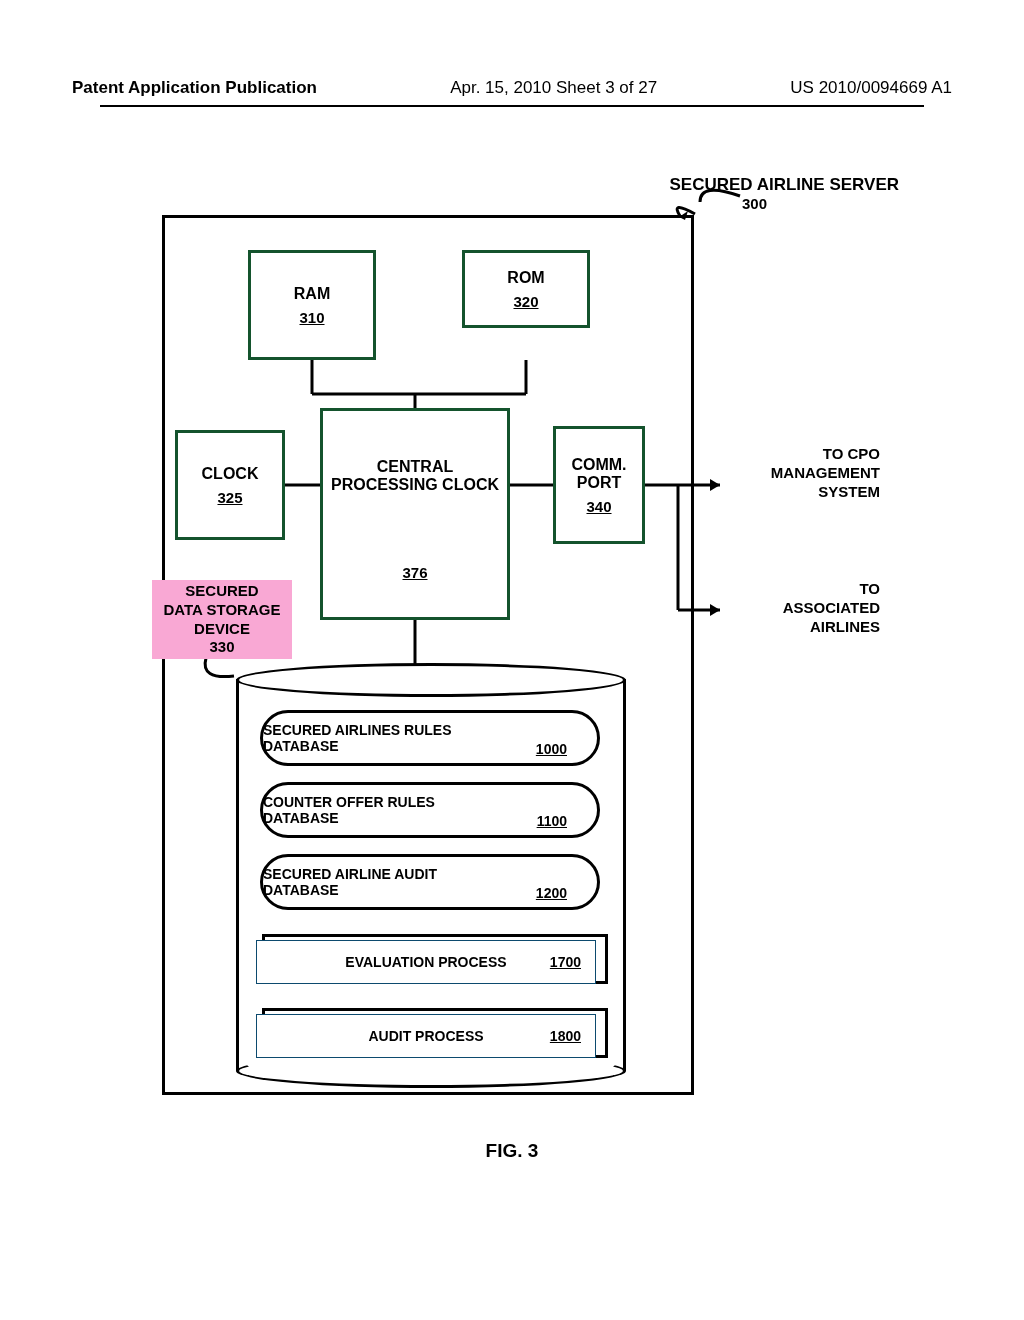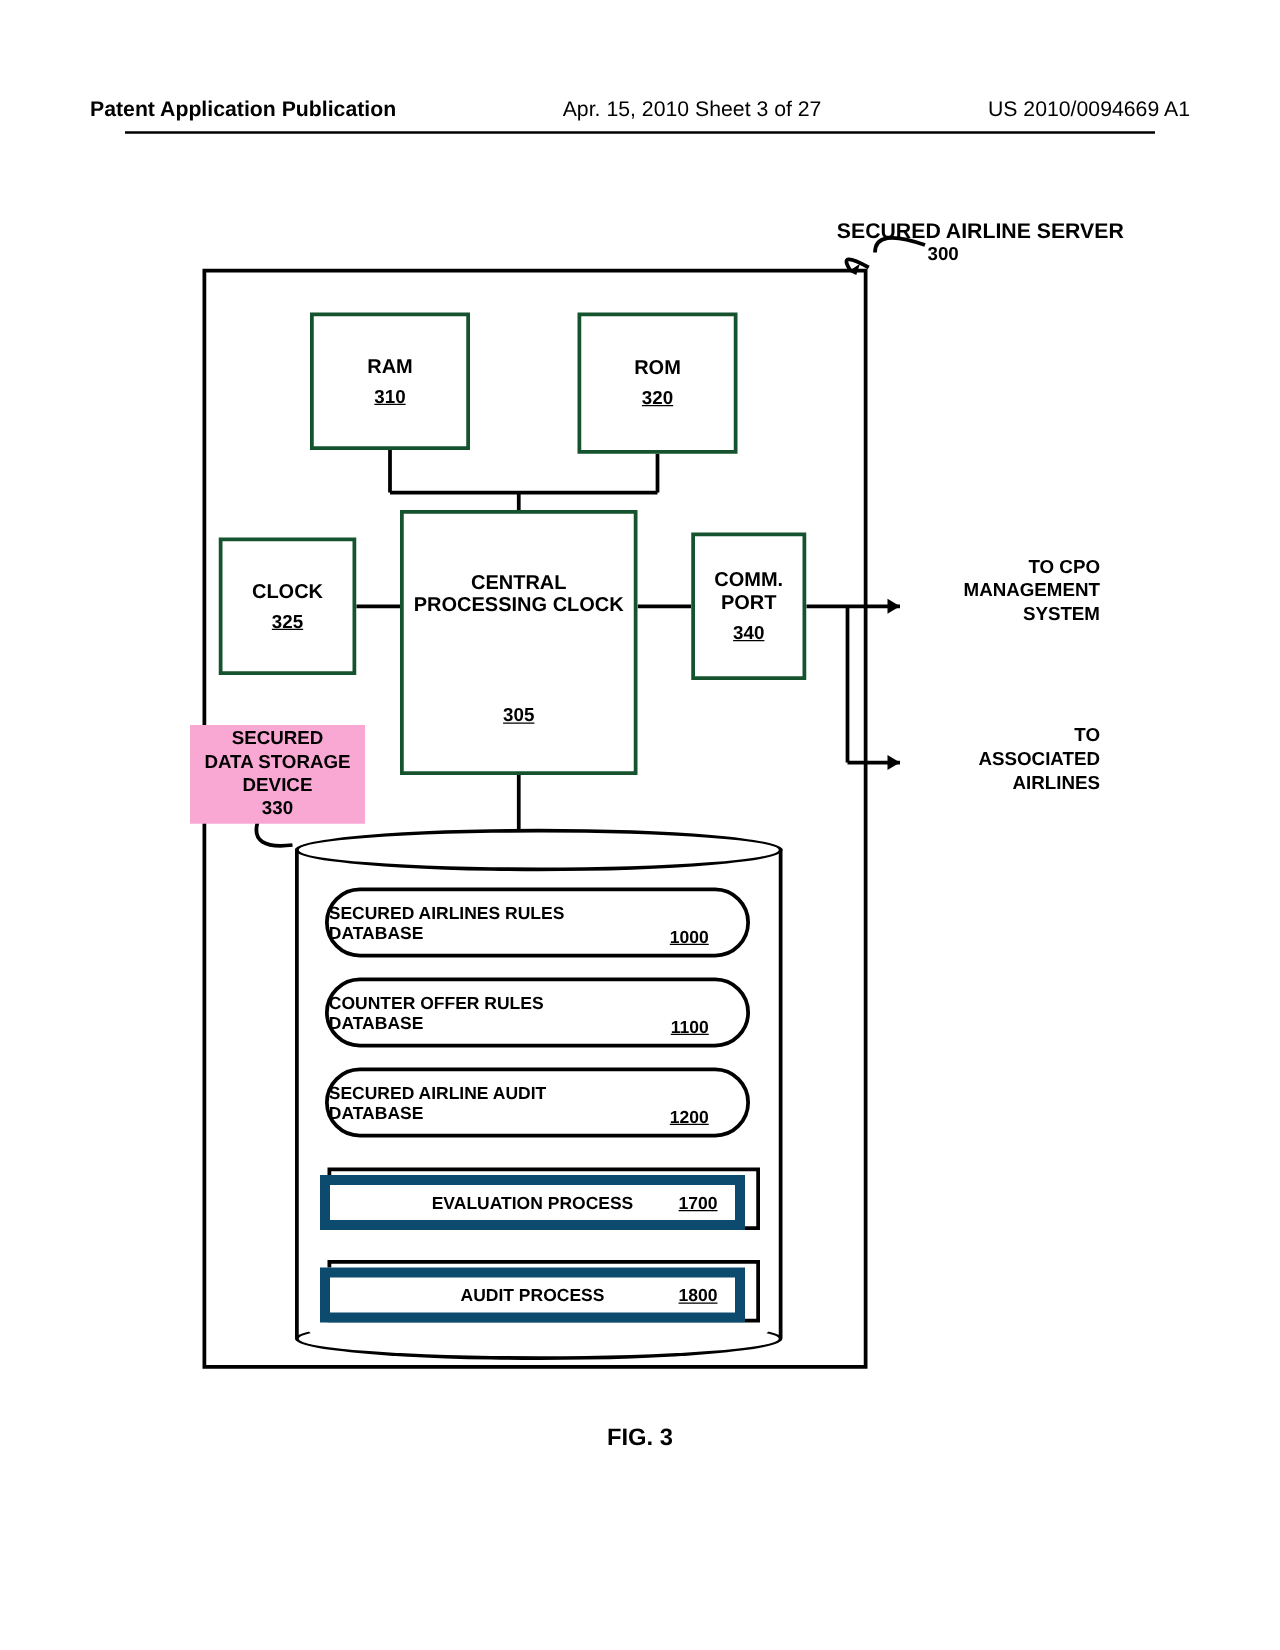--- a/index.html
+++ b/index.html
@@ -57,21 +57,21 @@
     justify-content: center;
     font-weight: bold;
     font-size: 16px;
   }
   .block .ref {
     text-decoration: underline;
     margin-top: 6px;
     font-size: 15px;
   }
   .ram { top: 250px; left: 248px; width: 128px; height: 110px; }
-  .rom { top: 250px; left: 462px; width: 128px; height: 113px; }
+  .rom { top: 250px; left: 462px; width: 128px; height: 78px; }
   .clock { top: 430px; left: 175px; width: 110px; height: 110px; }
   .cpu { top: 408px; left: 320px; width: 190px; height: 212px; }
   .cpu .label { margin-top: 10px; }
   .comm { top: 426px; left: 553px; width: 92px; height: 118px; }
   .storage-label {
     position: absolute;
     top: 580px;
     left: 152px;
     width: 140px;
     text-align: center;
@@ -155,21 +155,21 @@
     position: absolute;
     left: 256px;
     width: 348px;
     height: 50px;
     z-index: 3;
   }
   .pbox-inner {
     position: relative;
     width: 340px;
     height: 44px;
-    border: 8px solid #0c4a6e;
+    border: 1px solid #0c4a6e;
     background: #fff;
     display: flex;
     align-items: center;
     justify-content: center;
     font-weight: bold;
     font-size: 14px;
   }
   .pbox-inner .pref {
     position: absolute;
     right: 14px;
@@ -273,21 +273,21 @@
 <div class="block clock">
   <span>CLOCK</span>
   <span class="ref">325</span>
 </div>
 
 <div class="block cpu">
   <div class="label">
     <div>CENTRAL</div>
     <div>PROCESSING CLOCK</div>
   </div>
-  <span class="ref" style="margin-top:70px;">305</span>
+  <span class="ref" style="margin-top:70px;">376</span>
 </div>
 
 <div class="block comm">
   <div>COMM.</div>
   <div>PORT</div>
   <span class="ref">340</span>
 </div>
 
 <div class="storage-label">
   <div>SECURED</div>

